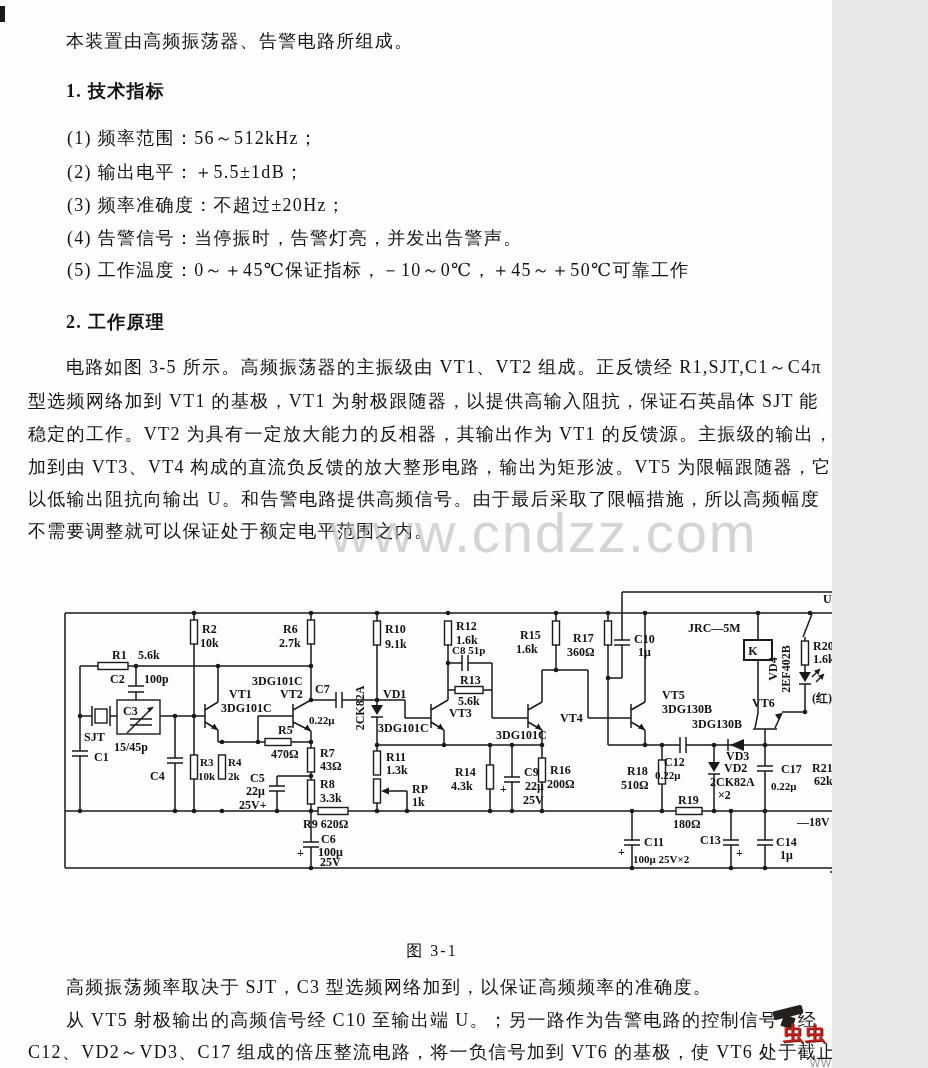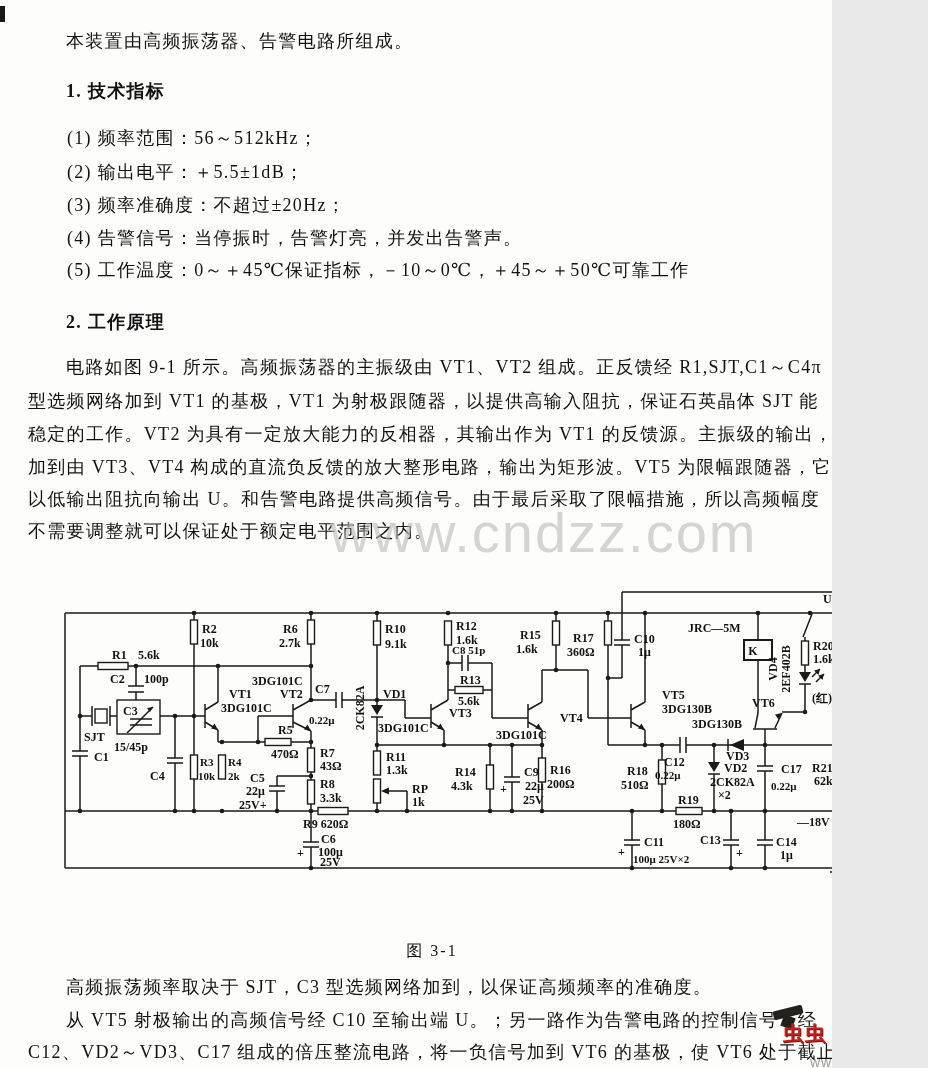--- a/index.html
+++ b/index.html
@@ -31,21 +31,21 @@
   <div class="scanmark"></div>
 
   <div class="tline" style="left:66px;top:30px;">本装置由高频振荡器、告警电路所组成。</div>
   <div class="tline bold" style="left:66px;top:80px;">1. 技术指标</div>
   <div class="tline" style="left:67px;top:127px;">(1) 频率范围：56～512kHz；</div>
   <div class="tline" style="left:67px;top:161px;">(2) 输出电平：＋5.5±1dB；</div>
   <div class="tline" style="left:67px;top:194px;">(3) 频率准确度：不超过±20Hz；</div>
   <div class="tline" style="left:67px;top:227px;">(4) 告警信号：当停振时，告警灯亮，并发出告警声。</div>
   <div class="tline" style="left:67px;top:259px;">(5) 工作温度：0～＋45℃保证指标，－10～0℃，＋45～＋50℃可靠工作</div>
   <div class="tline bold" style="left:66px;top:311px;">2. 工作原理</div>
-  <div class="tline" style="left:66px;top:356px;">电路如图 9-1 所示。高频振荡器的主振级由 VT1、VT2 组成。正反馈经 R1,SJT,C1～C4π</div>
+  <div class="tline" style="left:66px;top:356px;">电路如图 3-5 所示。高频振荡器的主振级由 VT1、VT2 组成。正反馈经 R1,SJT,C1～C4π</div>
   <div class="tline" style="left:28px;top:390px;">型选频网络加到 VT1 的基极，VT1 为射极跟随器，以提供高输入阻抗，保证石英晶体 SJT 能</div>
   <div class="tline" style="left:28px;top:423px;">稳定的工作。VT2 为具有一定放大能力的反相器，其输出作为 VT1 的反馈源。主振级的输出，</div>
   <div class="tline" style="left:28px;top:456px;">加到由 VT3、VT4 构成的直流负反馈的放大整形电路，输出为矩形波。VT5 为限幅跟随器，它</div>
   <div class="tline" style="left:28px;top:488px;">以低输出阻抗向输出 U。和告警电路提供高频信号。由于最后采取了限幅措施，所以高频幅度</div>
   <div class="tline" style="left:28px;top:520px;">不需要调整就可以保证处于额定电平范围之内。</div>
 
   <div class="wm">www.cndzz.com</div>
 
   <svg style="position:absolute;left:0;top:570px;" width="928" height="330" viewBox="0 570 928 330">
 

